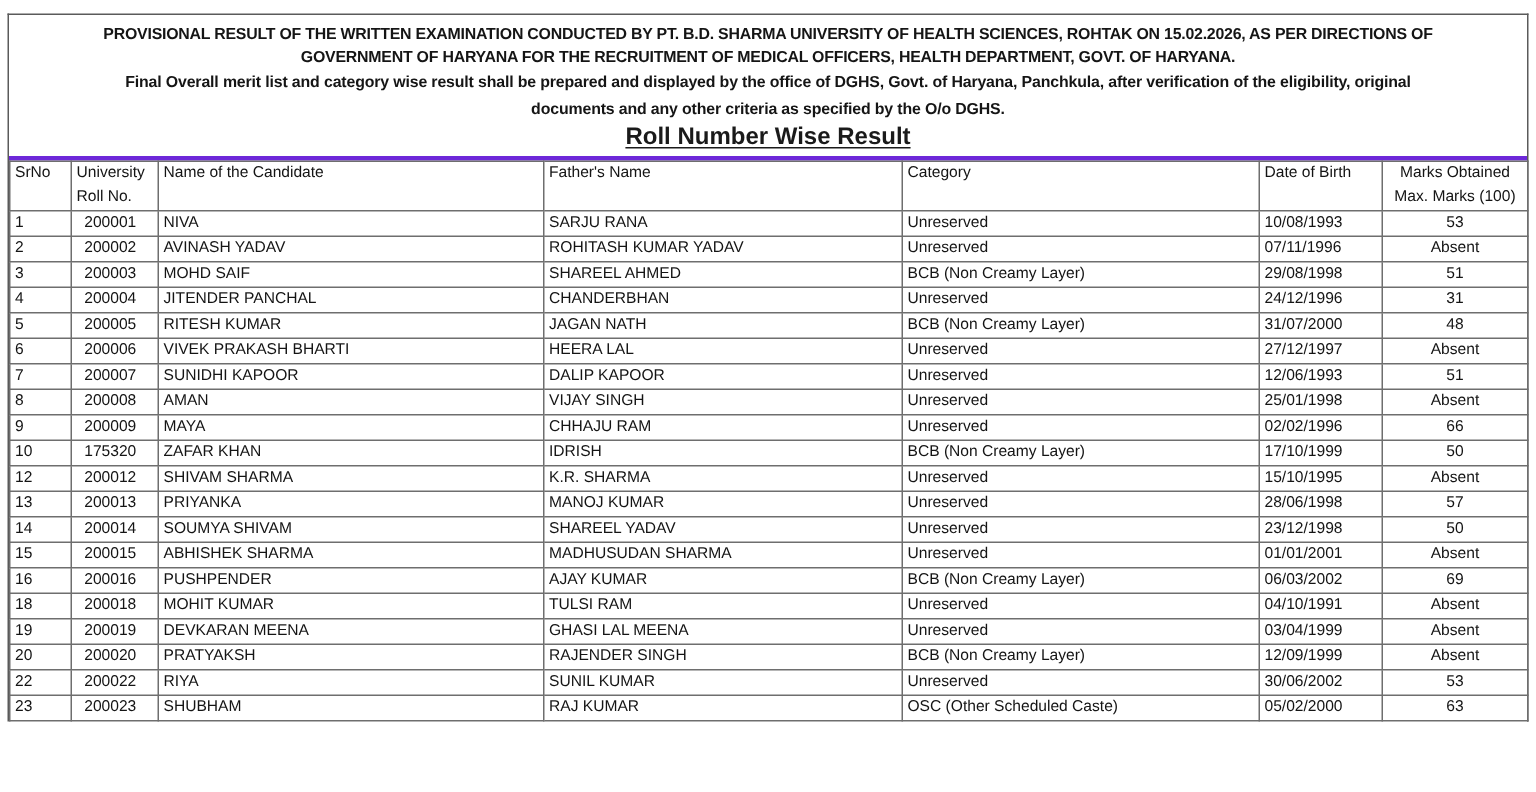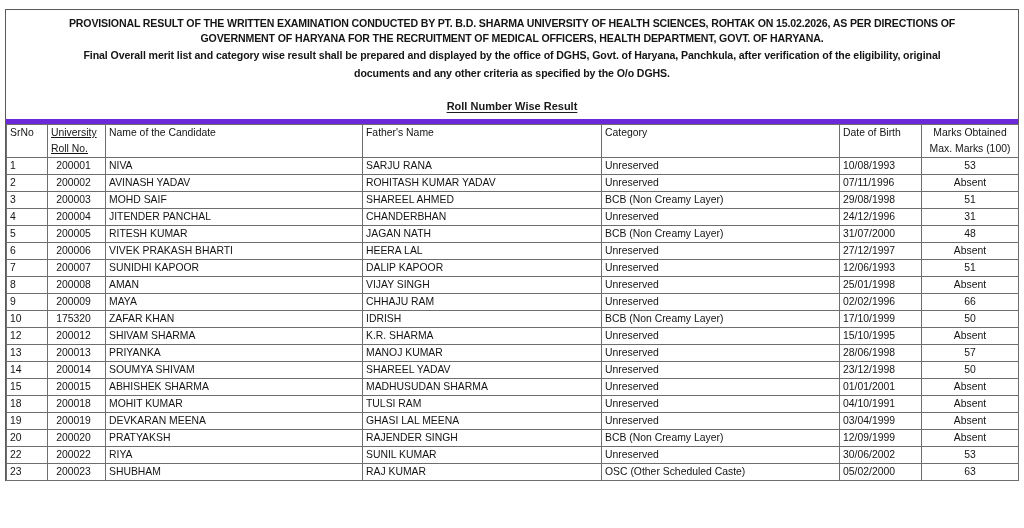--- a/index.html
+++ b/index.html
@@ -31,21 +31,21 @@
     width: 1014px;
     border: 1px solid #5a5a5a;
     border-bottom: none;
     box-sizing: border-box;
     background: #fff;
   }
 
   
   #heading-block {
     padding: 6px 24px 5px 24px;
-    border-bottom: 5px solid #6d28d9;
+    border-bottom: 3px solid #6d28d9;
     box-sizing: border-box;
   }
   .head-line {
     text-align: center;
     font-weight: bold;
     font-size: 10.6px;
     line-height: 14.5px;
     letter-spacing: -0.15px;
     color: #151515;
   }
@@ -54,23 +54,23 @@
     font-weight: bold;
     font-size: 10.6px;
     line-height: 15px;
     letter-spacing: -0.1px;
     color: #151515;
     margin-top: 3px;
   }
   .head-sub {
     text-align: center;
     font-weight: bold;
-    font-size: 11px;
+    font-size: 16px;
     line-height: 15px;
-    margin-top: 18px;
+    margin-top: 3px;
   }
   .head-sub span {
     text-decoration: underline;
     text-underline-offset: 2px;
   }
 
   
   table#result-table {
     border-collapse: collapse;
     table-layout: fixed;
@@ -105,21 +105,21 @@
   col.c-dob    { width: 82px; }
   col.c-marks  { width: 97px; }
 
   .cell-roll  { text-align: center !important; padding: 0 6px 0 0 !important; }
   .cell-marks { text-align: center !important; padding: 0 !important; }
   .th-marks   { text-align: center !important; padding-left: 0 !important; }
   .th-marks .mk-l1 { display: block; }
   .th-marks .mk-l2 { display: block; }
   .th-roll .rn-l1 { display: block; }
   .th-roll .rn-l2 { display: block; }
-  .th-roll { text-align: left !important; text-decoration: underline; }
+  .th-roll { text-align: left !important; }
 
   tr.row-bold td { font-weight: bold; }
 </style>
 </head>
 <body>
 
 <div id="page">
   <div id="doc-frame">
 
     <div id="heading-block">
@@ -278,20 +278,29 @@
           <tr>
             <td>15</td>
             <td class="cell-roll">200015</td>
             <td>ABHISHEK SHARMA</td>
             <td>MADHUSUDAN SHARMA</td>
             <td>Unreserved</td>
             <td>01/01/2001</td>
             <td class="cell-marks">Absent</td>
           </tr>
           <tr>
+            <td>16</td>
+            <td class="cell-roll">200016</td>
+            <td>PUSHPENDER</td>
+            <td>AJAY KUMAR</td>
+            <td>BCB (Non Creamy Layer)</td>
+            <td>06/03/2002</td>
+            <td class="cell-marks">69</td>
+          </tr>
+          <tr>
             <td>18</td>
             <td class="cell-roll">200018</td>
             <td>MOHIT KUMAR</td>
             <td>TULSI RAM</td>
             <td>Unreserved</td>
             <td>04/10/1991</td>
             <td class="cell-marks">Absent</td>
           </tr>
           <tr>
             <td>19</td>

